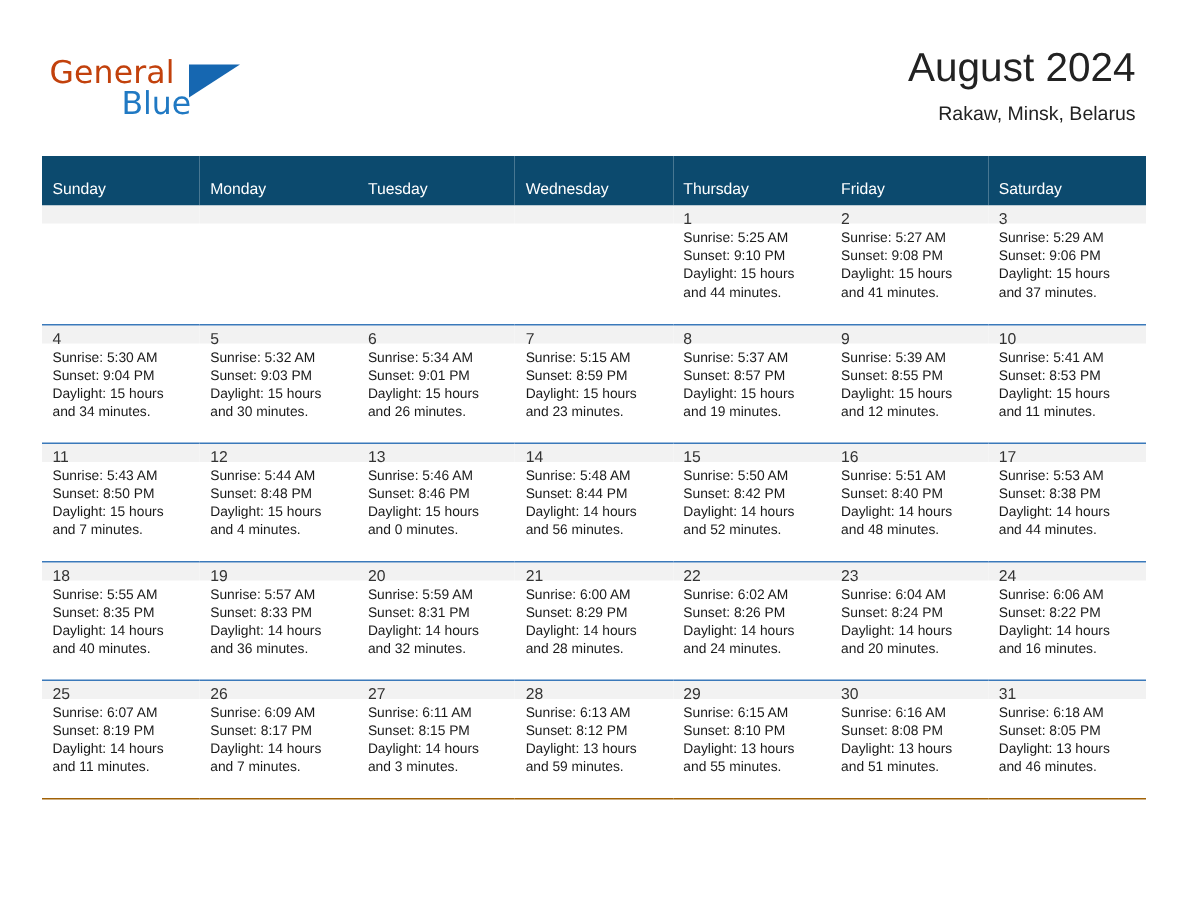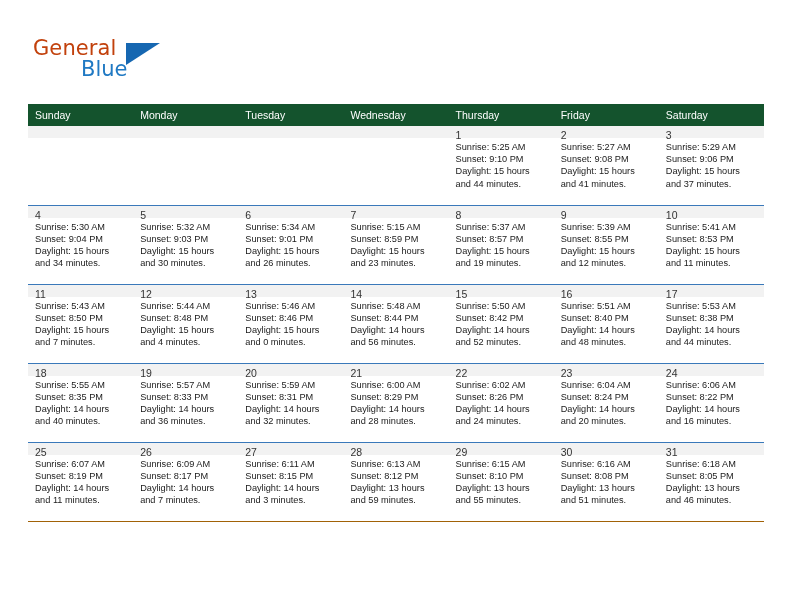--- a/index.html
+++ b/index.html
@@ -91,26 +91,26 @@
   
   .cal {
     position: absolute;
     left: 28px;
     top: 104px;
     width: 736px;
     border-collapse: collapse;
     table-layout: fixed;
   }
   .cal th {
-    background: #14532d;
+    background: #0c4a6e;
     color: #ffffff;
     font-size: 10.5px;
     font-weight: 400;
     text-align: left;
-    padding: 5px 0 5px 7px;
+    padding: 16px 0 5px 7px;
     height: 11px;
     border: none;
   }
   .cal td {
     width: 105.1px;
     vertical-align: top;
     padding: 0;
     border: none;
     border-top: 1px solid #3a79ba;
     height: 79px;
@@ -150,20 +150,24 @@
 <div class="page">
 
   <div class="top">
 
     <div class="brand">
       <span class="brand-general">General</span>
       <span class="brand-flag"></span>
       <span class="brand-blue">Blue</span>
     </div>
 
+    <div class="titles">
+      <div class="cal-title">August 2024</div>
+      <div class="cal-subtitle">Rakaw, Minsk, Belarus</div>
+    </div>
 
   </div>
 
   <table class="cal">
     <thead>
       <tr>
         <th>Sunday</th>
         <th>Monday</th>
         <th>Tuesday</th>
         <th>Wednesday</th>

